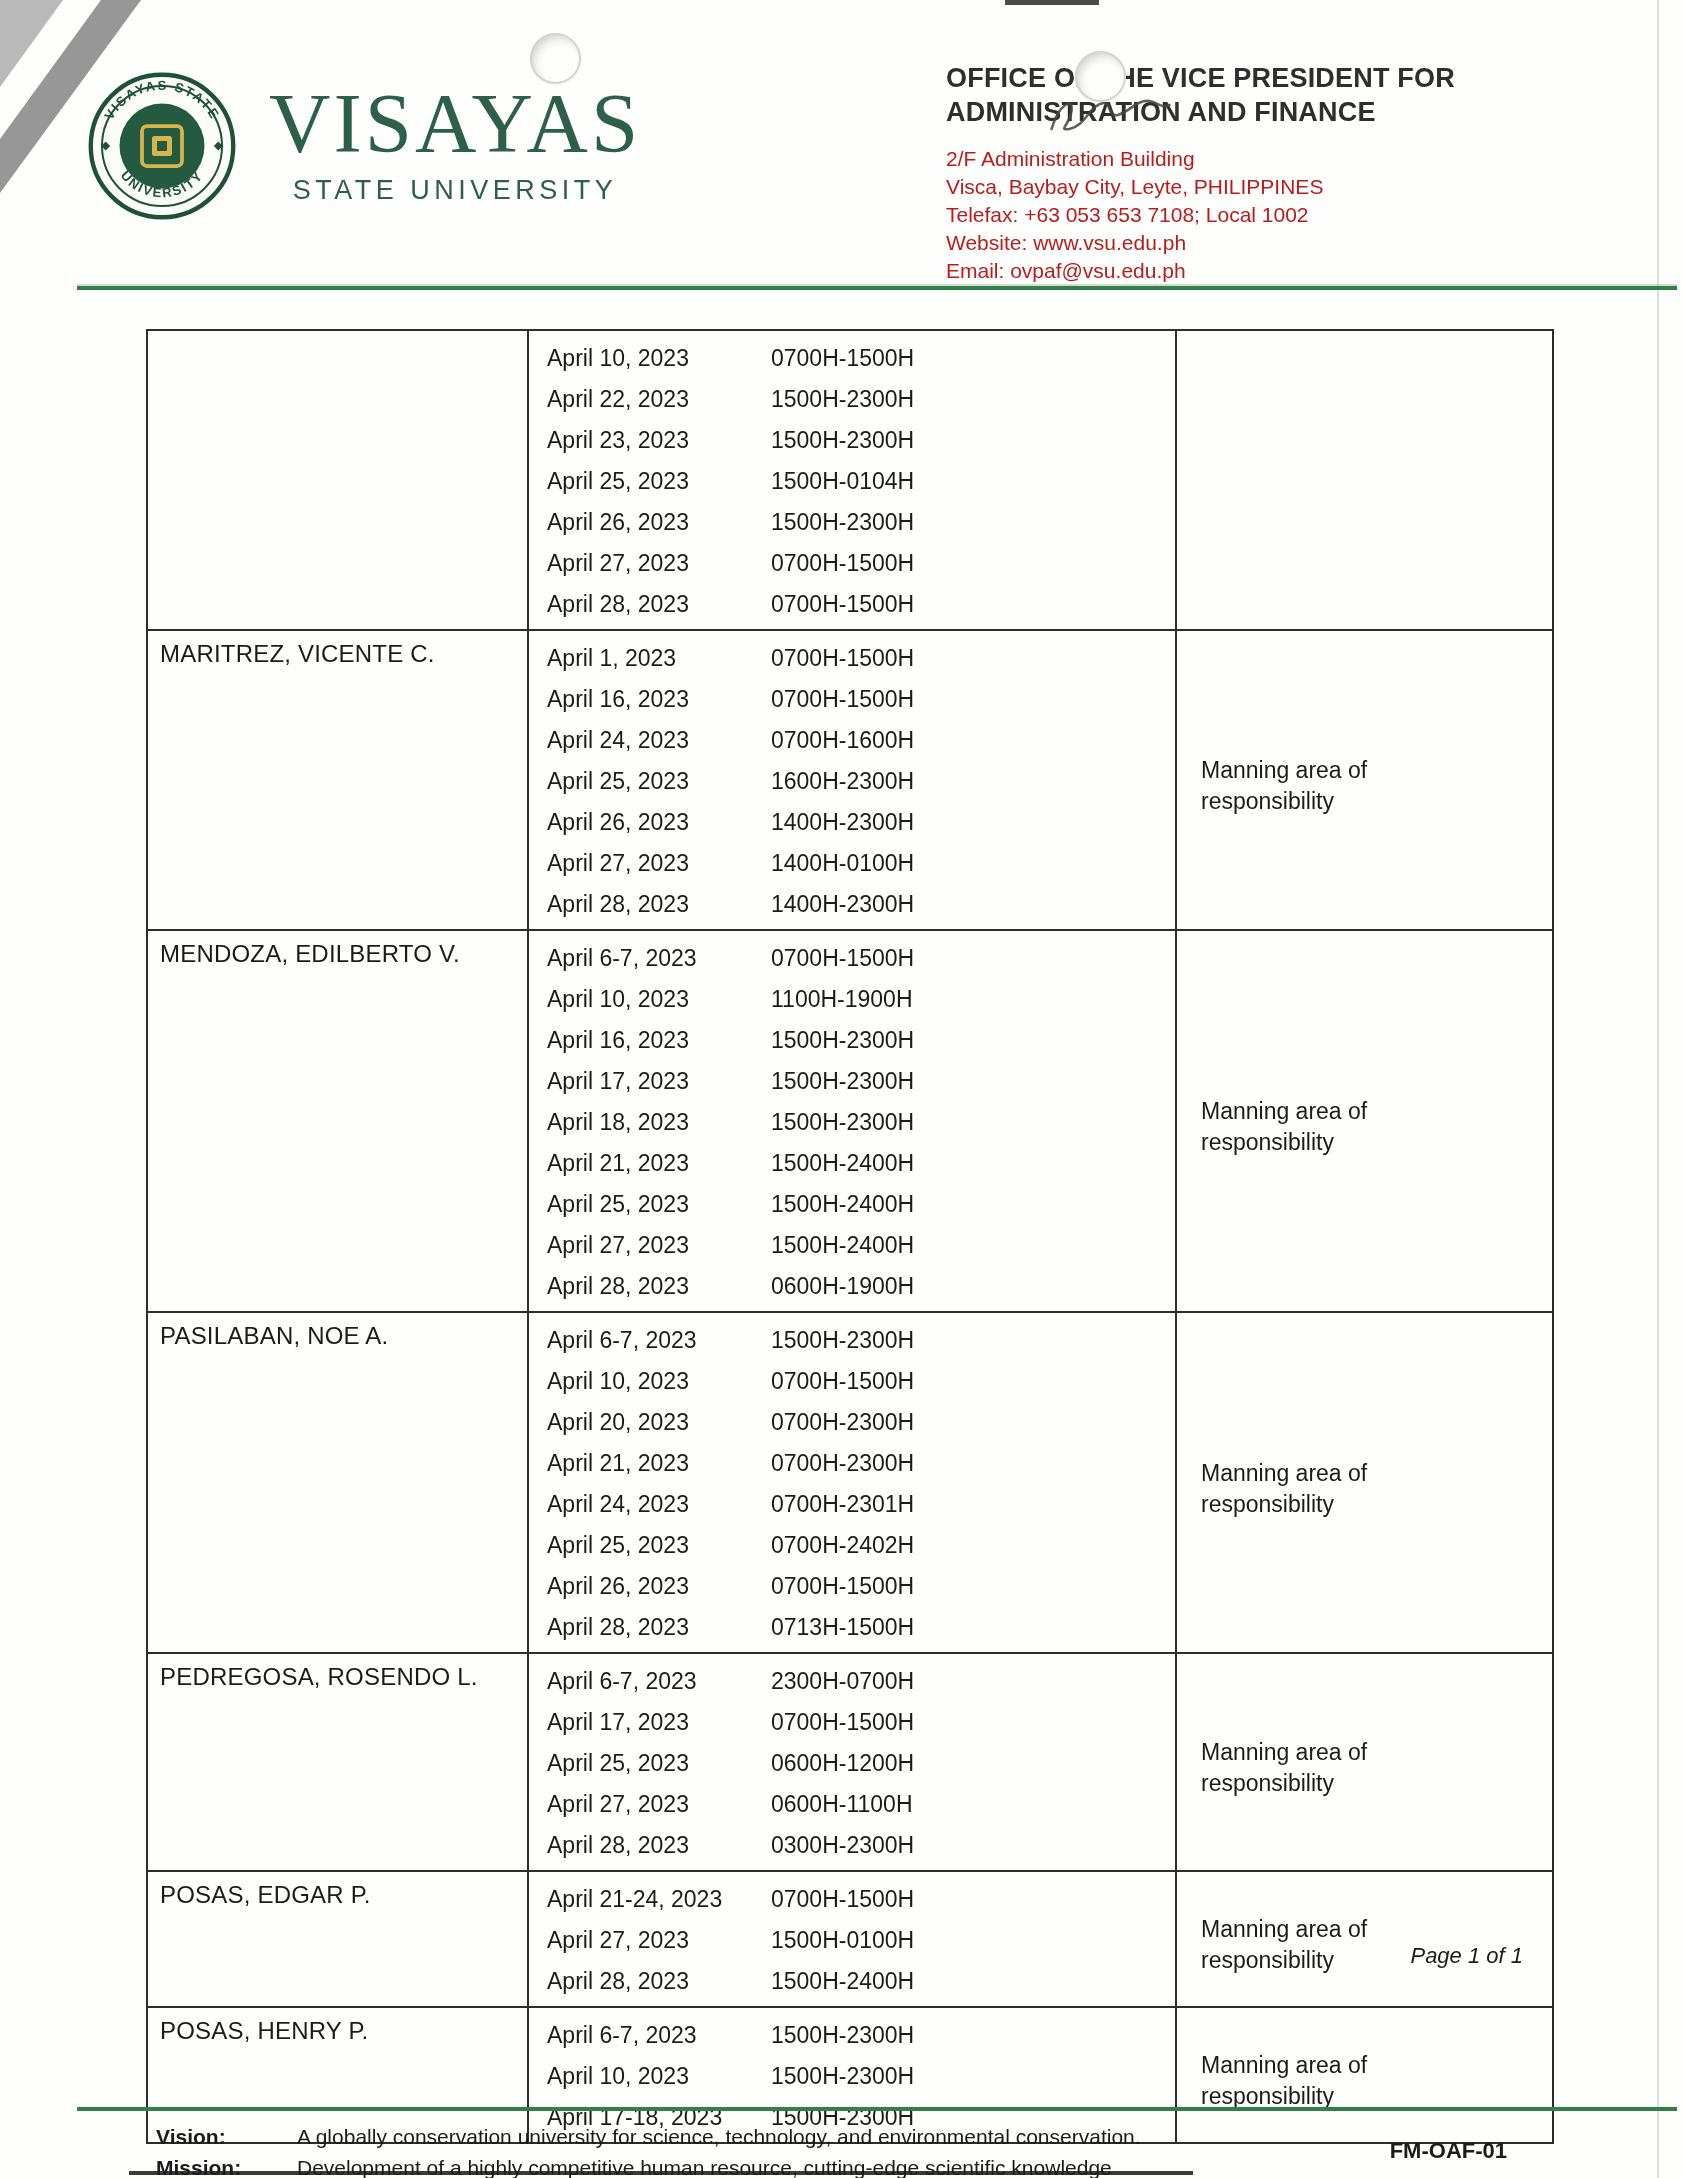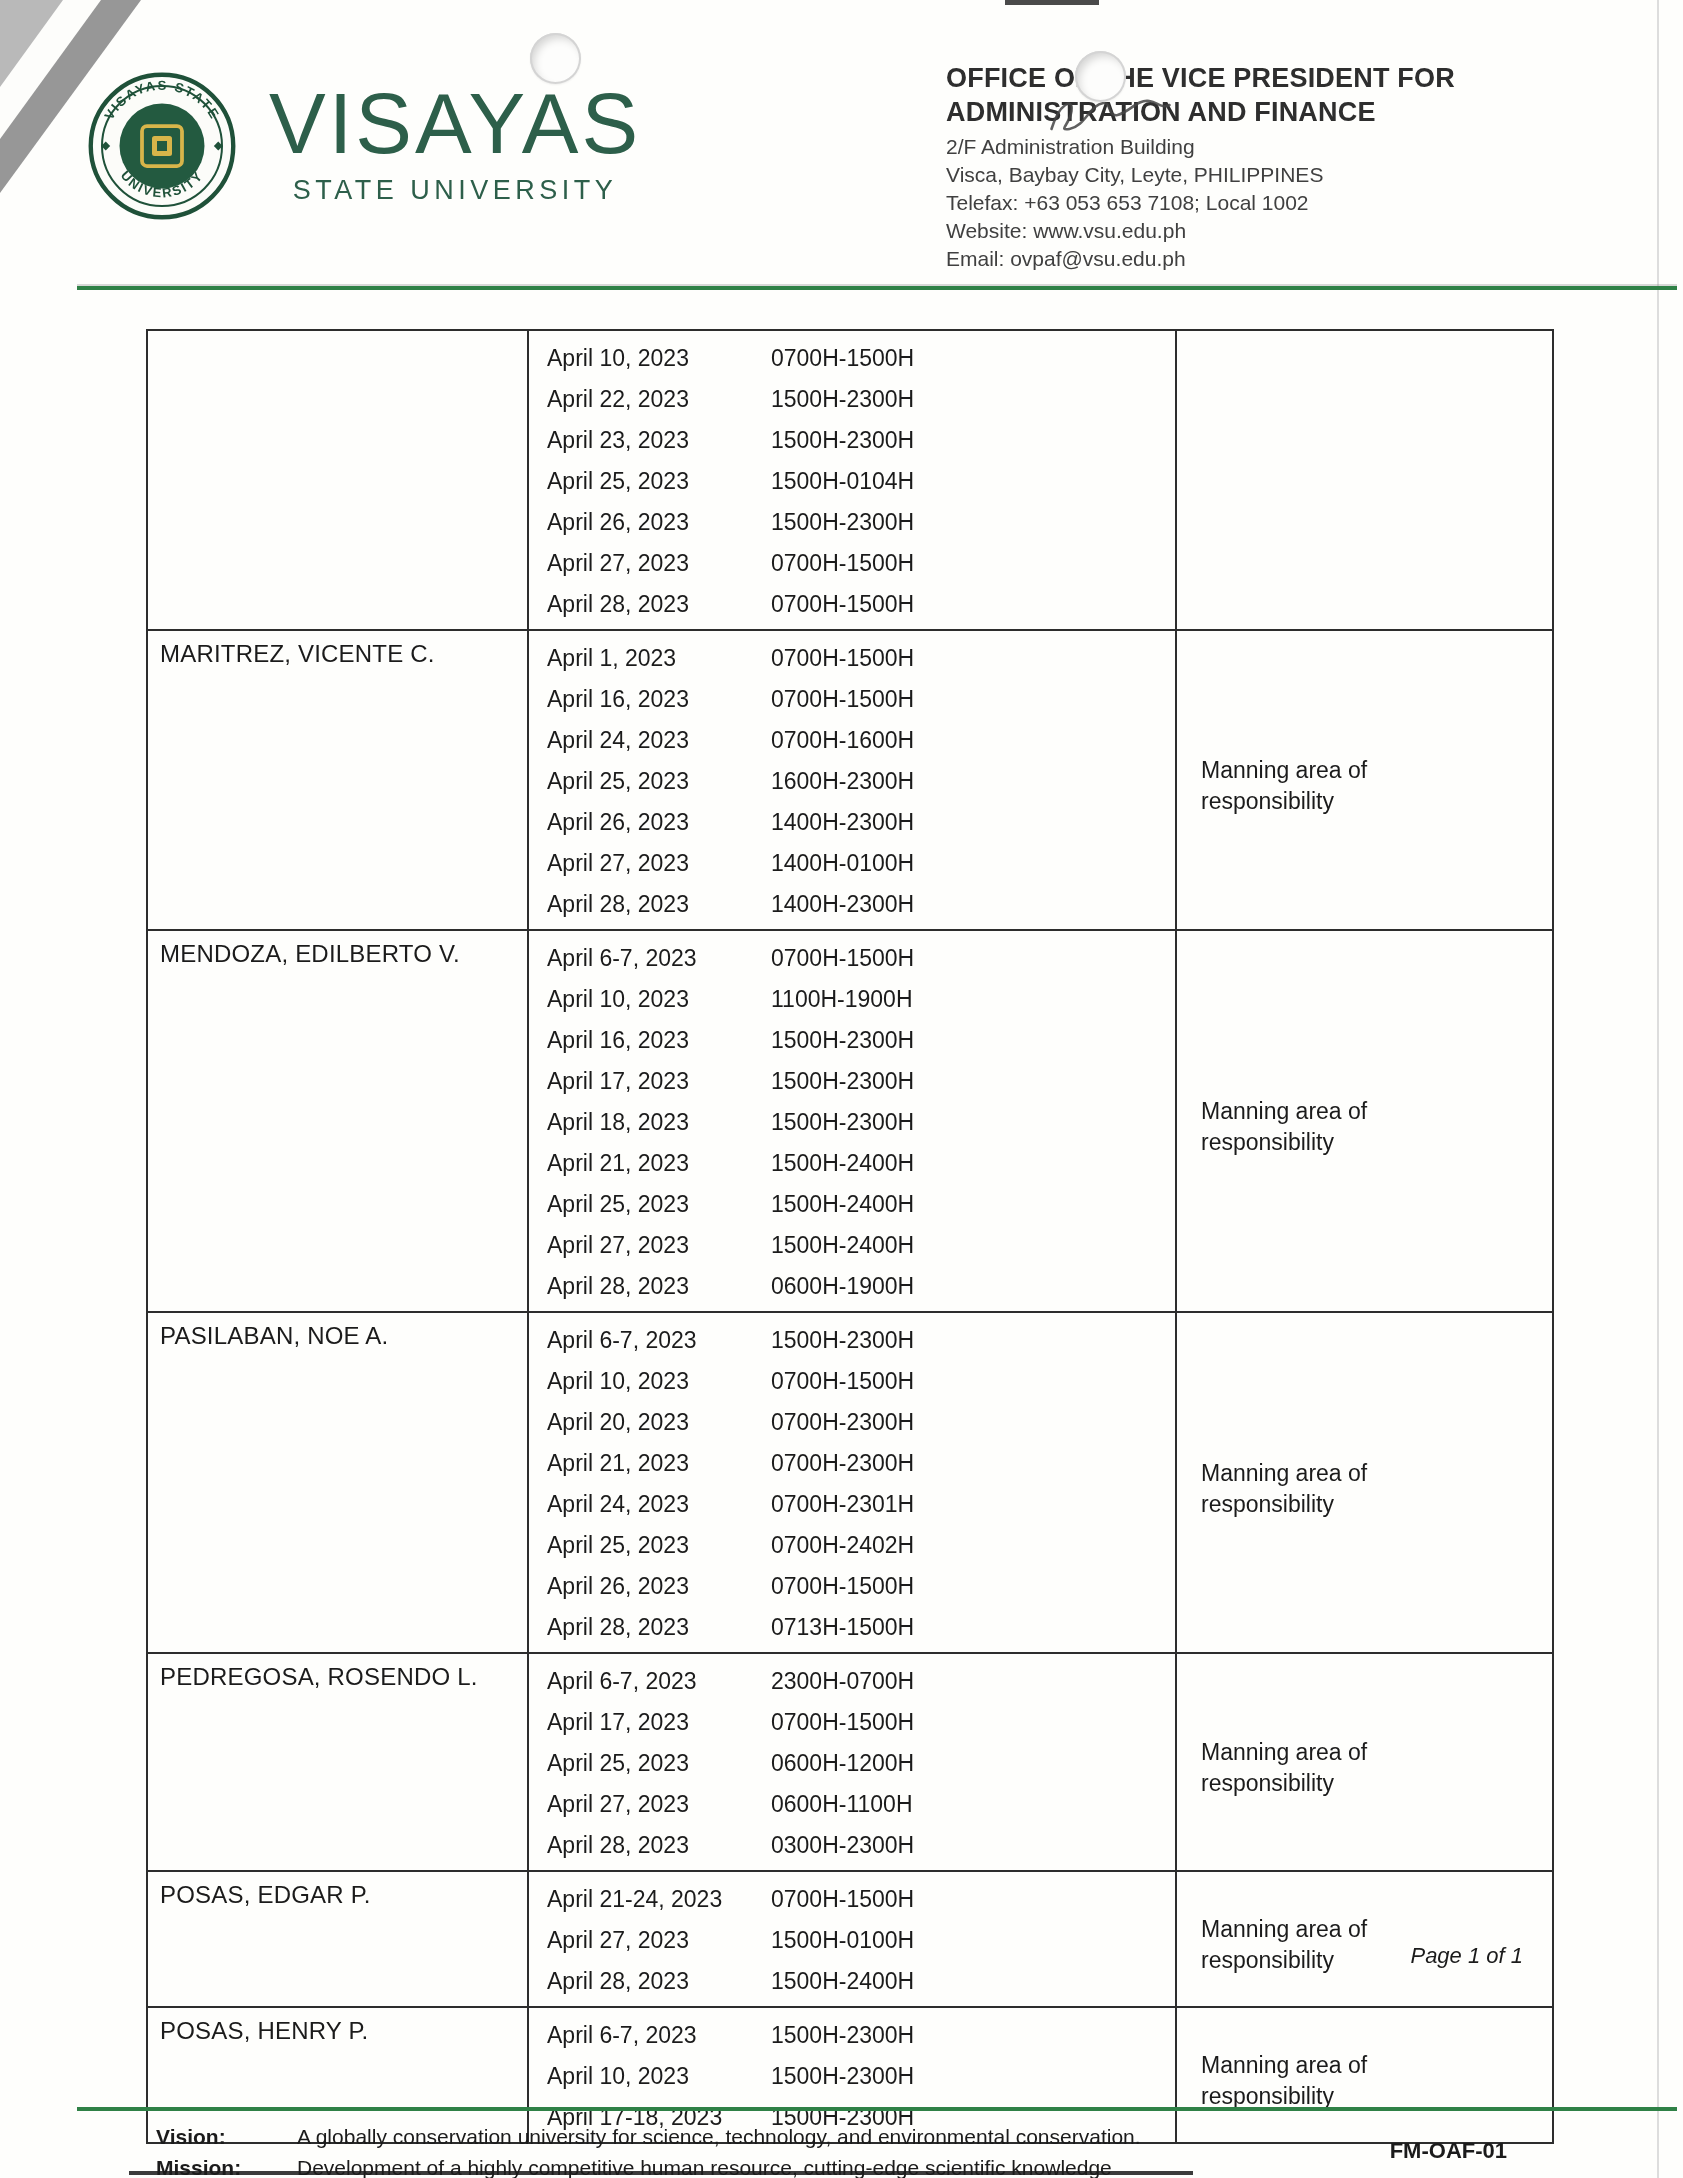--- a/index.html
+++ b/index.html
@@ -24,29 +24,29 @@
                   background:#fdfdfc; z-index:6;
                   box-shadow: inset 0 0 0 2px #d4d4d4, inset 4px 5px 8px rgba(0,0,0,.16), 0 1px 2px rgba(0,0,0,.06);}
   .hole-1 { left:530px; top:33px; }
   .hole-2 { left:1075px; top:51px; }
   .pen-squiggle { position:absolute; left:1045px; top:91px; width:131px; height:50px; z-index:5; }
 
   
   .seal { position:absolute; left:87px; top:71px; width:150px; height:150px; z-index:2;}
   .wordmark { position:absolute; left:269px; top:81px; text-align:center; z-index:2;}
   .wordmark-main {
-    font-family:Liberation Sans, sans-serif; font-weight:500;
+    font-family:Liberation Serif, serif; font-weight:500;
     font-size:85px; line-height:1; letter-spacing:3px; color:#2d5f4a;
   }
   .wordmark-sub {
     font-size:27px; letter-spacing:4.5px; color:#2d5f4a; margin-top:9px; font-weight:500;
   }
   .office-block { position:absolute; left:946px; top:61px; width:653px; z-index:2;}
   .office-title { font-size:27px; font-weight:bold; color:#2e2e2e; line-height:34px; letter-spacing:0.2px; }
-  .office-details { margin-top:4px; font-size:21px; line-height:28px; color:#404040; }
+  .office-details { margin-top:16px; font-size:21px; line-height:28px; color:#b91c1c; }
   .header-rule {
     position:absolute; left:77px; top:286px; width:1600px; height:4px;
     background:#2f8146; box-shadow:0 -2px 0 rgba(130,130,130,.3); z-index:2;
   }
 
   
   .schedule-table {
     position:absolute; left:146px; top:329px; width:1407px;
     border-collapse:collapse; table-layout:fixed; z-index:2;
   }

